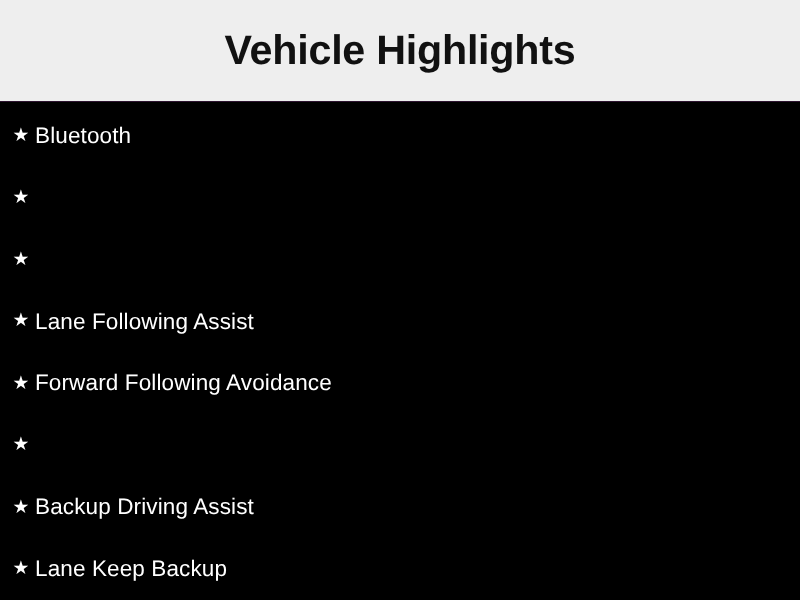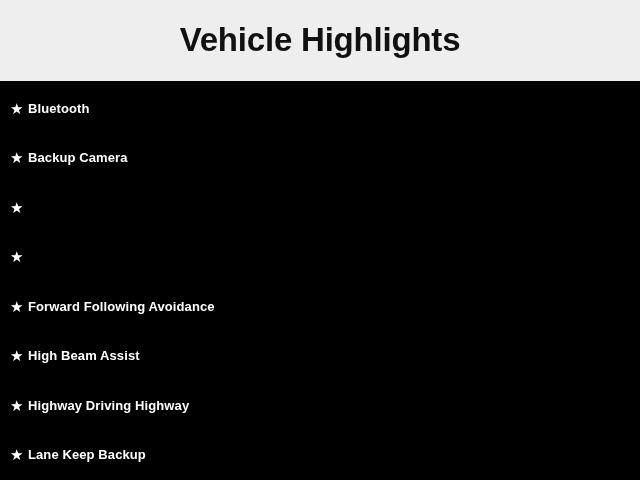--- a/index.html
+++ b/index.html
@@ -70,22 +70,22 @@
     flex: 0 0 auto;
     width: 18px;
     font-size: 15px;
     line-height: 1;
     color: #ffffff;
     text-align: left;
     display: inline-block;
   }
 
   .highlight-label {
-    font-size: 13px;
-    font-weight: bold;
+    font-size: 18px;
+    font-weight: normal;
     color: #ffffff;
     line-height: 1;
     white-space: nowrap;
     letter-spacing: 0.1px;
   }
 </style>
 </head>
 <body>
 
 <div id="page">
@@ -95,39 +95,38 @@
   </div>
 
   <ul class="highlights" id="highlights-list">
 
   <li class="highlight-item" style="top: 16px;">
         <span class="star-icon">★</span>
         <span class="highlight-label">Bluetooth</span>
       </li>
       <li class="highlight-item" style="top: 65.5px;">
         <span class="star-icon">★</span>
-        <span class="highlight-label">Backup Camera</span>
       </li>
       <li class="highlight-item" style="top: 115px;">
         <span class="star-icon">★</span>
       </li>
       <li class="highlight-item" style="top: 164.5px;">
         <span class="star-icon">★</span>
+        <span class="highlight-label">Lane Following Assist</span>
       </li>
       <li class="highlight-item" style="top: 214px;">
         <span class="star-icon">★</span>
         <span class="highlight-label">Forward Following Avoidance</span>
       </li>
       <li class="highlight-item" style="top: 263.5px;">
         <span class="star-icon">★</span>
-        <span class="highlight-label">High Beam Assist</span>
       </li>
       <li class="highlight-item" style="top: 313px;">
         <span class="star-icon">★</span>
-        <span class="highlight-label">Highway Driving Highway</span>
+        <span class="highlight-label">Backup Driving Assist</span>
       </li>
       <li class="highlight-item" style="top: 362.5px;">
         <span class="star-icon">★</span>
         <span class="highlight-label">Lane Keep Backup</span>
       </li>
     </ul>
 
 </div>
 
 </body></html>

